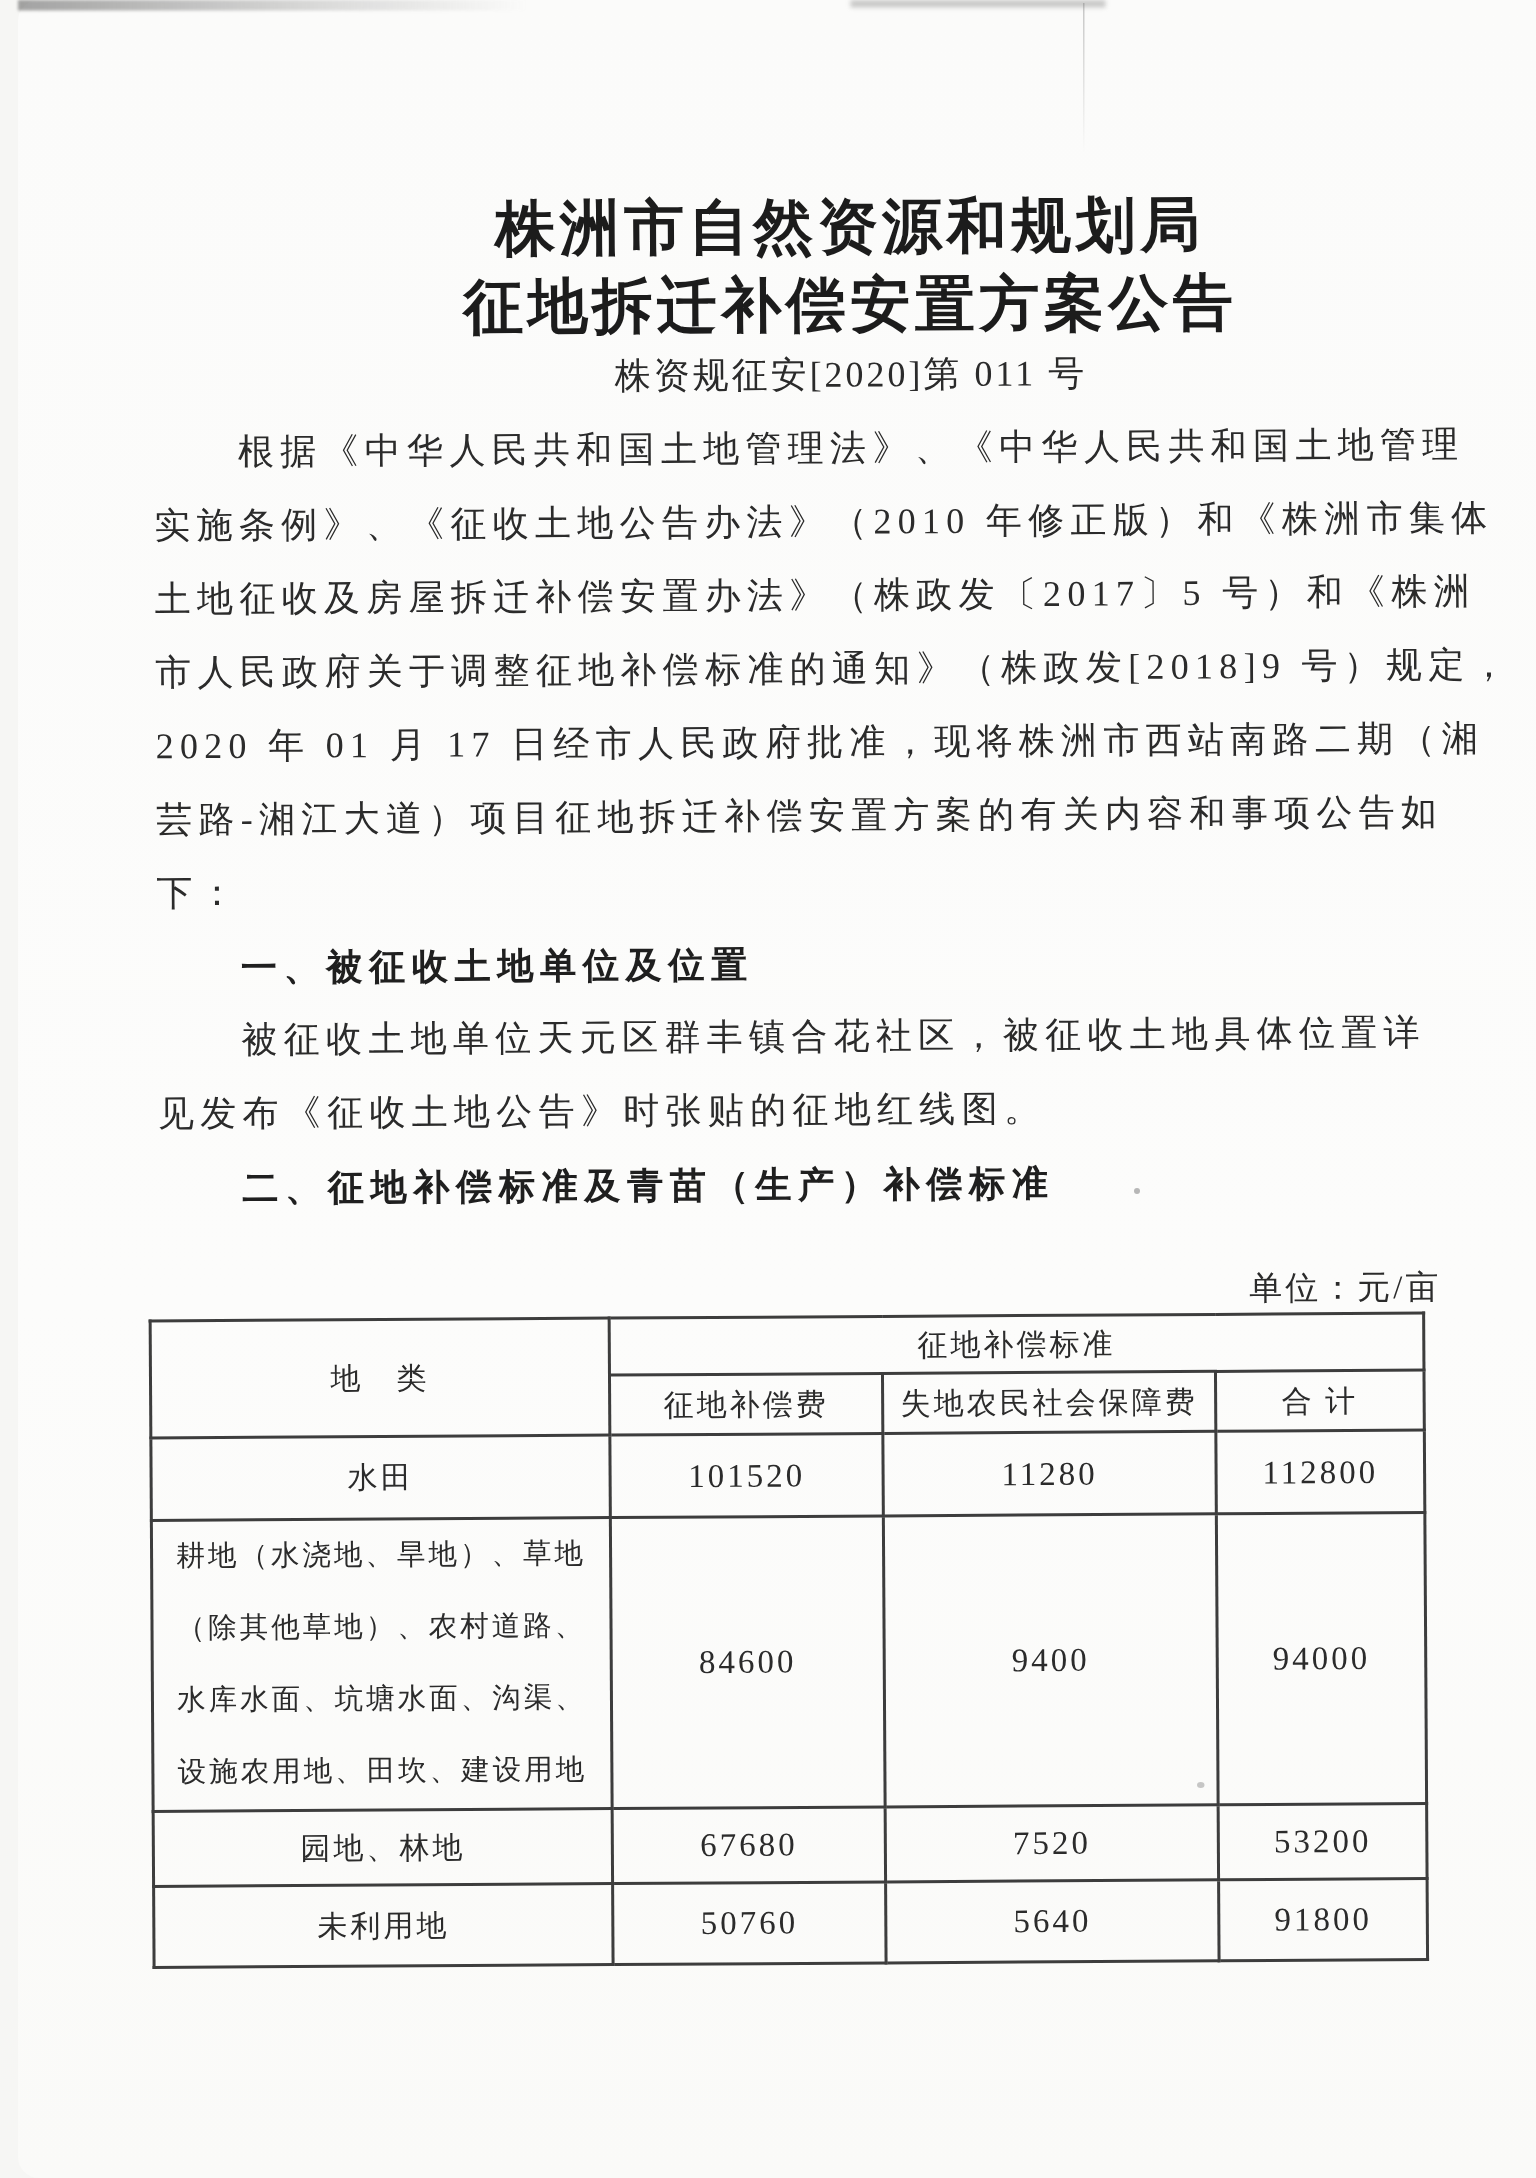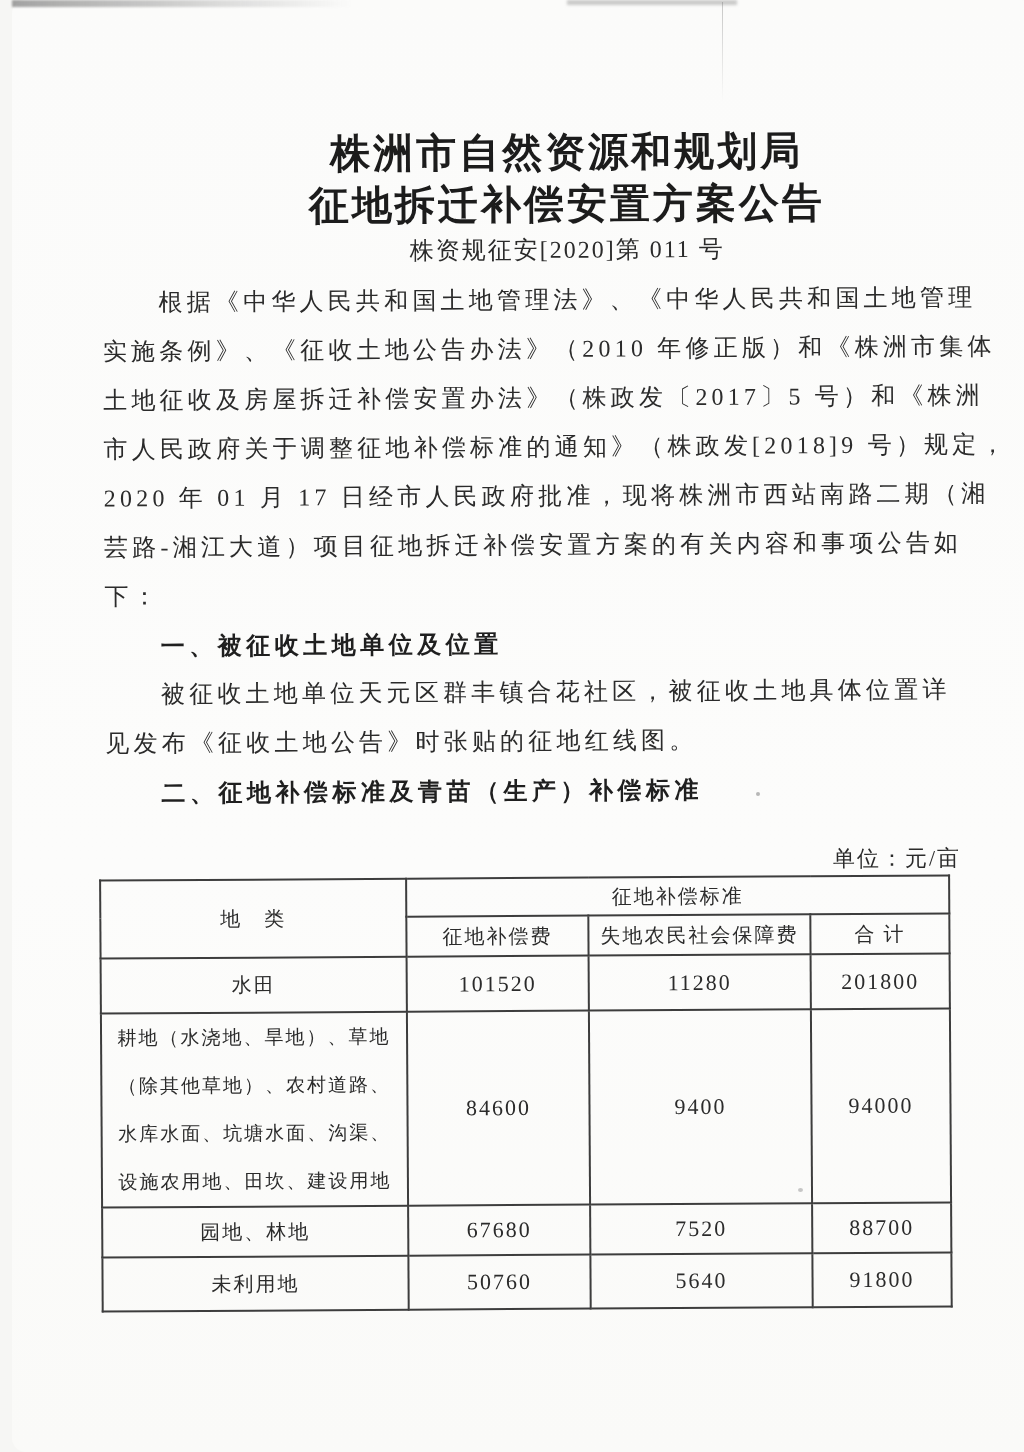--- a/index.html
+++ b/index.html
@@ -140,33 +140,33 @@
       </tr>
       <tr class="hr2">
         <td>征地补偿费</td>
         <td>失地农民社会保障费</td>
         <td>合 计</td>
       </tr>
       <tr class="r-shuitian">
         <td>水田</td>
         <td class="num">101520</td>
         <td class="num">11280</td>
-        <td class="num">201800</td>
+        <td class="num">112800</td>
       </tr>
       <tr class="r-gengdi">
         <td class="landtype-long">耕地（水浇地、旱地）、草地（除其他草地）、农村道路、水库水面、坑塘水面、沟渠、设施农用地、田坎、建设用地</td>
         <td class="num">84600</td>
         <td class="num">9400</td>
         <td class="num">94000</td>
       </tr>
       <tr class="r-yuandi">
         <td>园地、林地</td>
         <td class="num">67680</td>
         <td class="num">7520</td>
-        <td class="num">88700</td>
+        <td class="num">53200</td>
       </tr>
       <tr class="r-weiliyong">
         <td>未利用地</td>
         <td class="num">50760</td>
         <td class="num">5640</td>
         <td class="num">91800</td>
       </tr>
     </tbody>
       </table>
 

